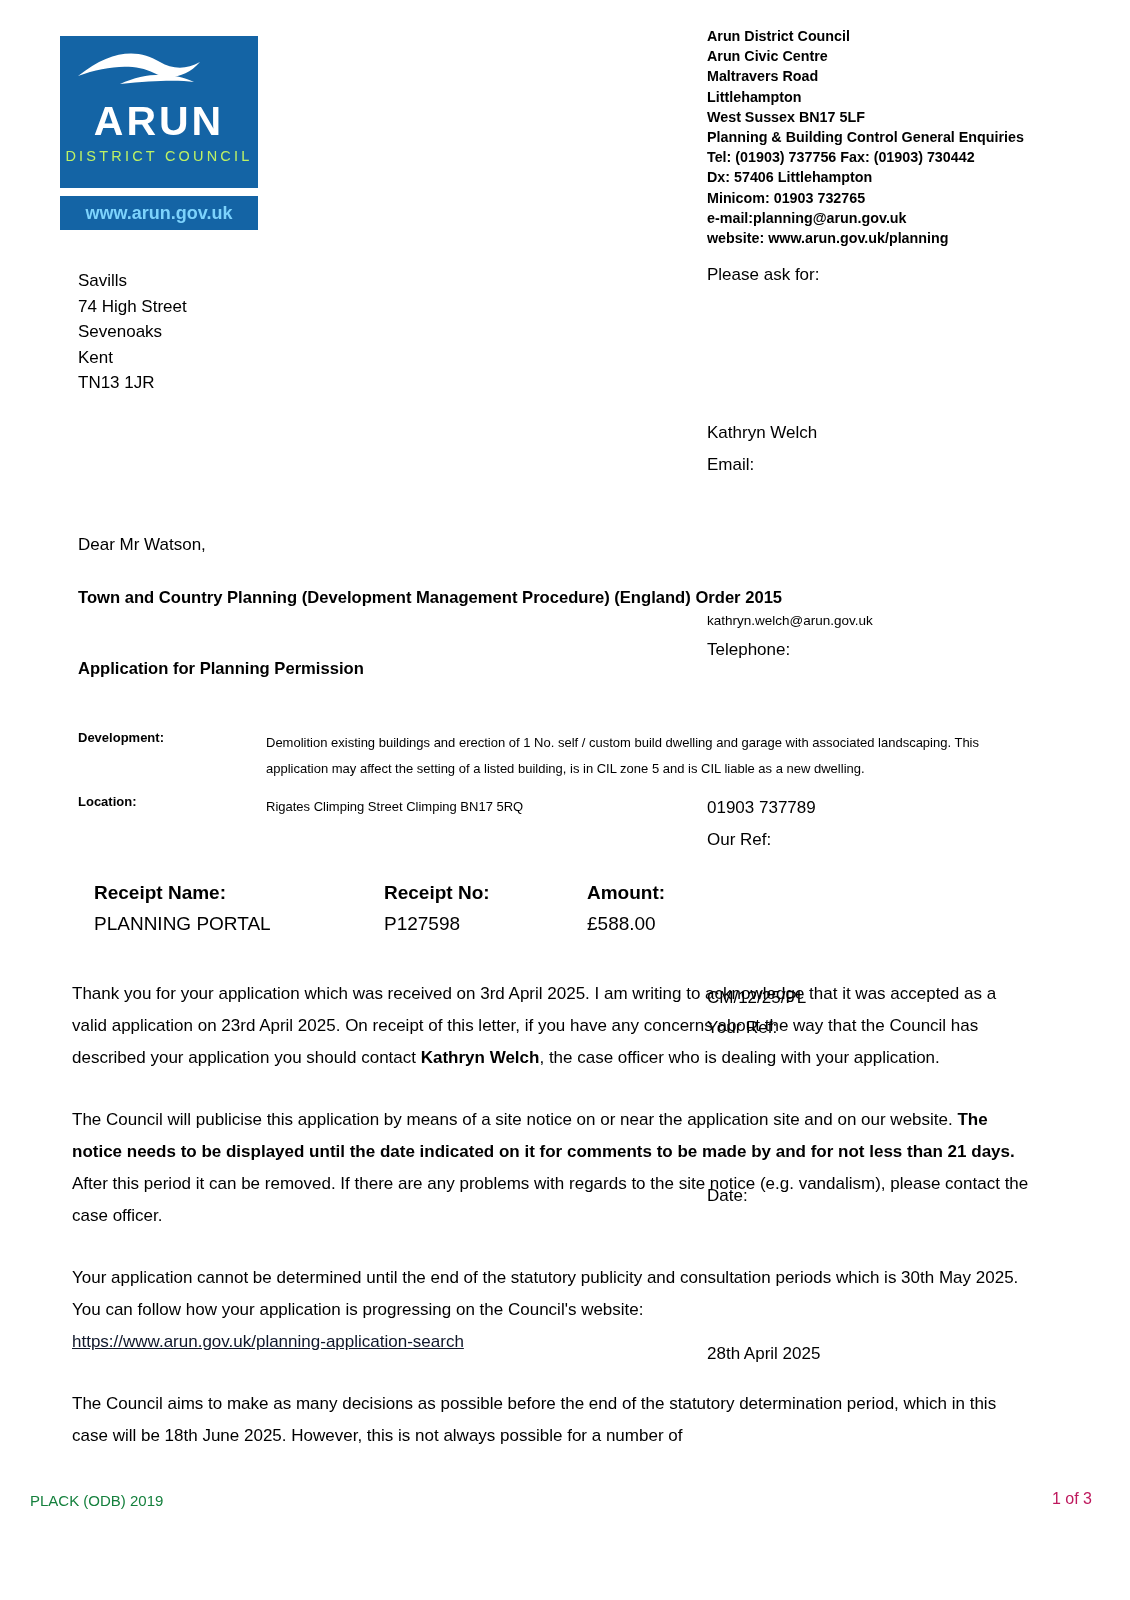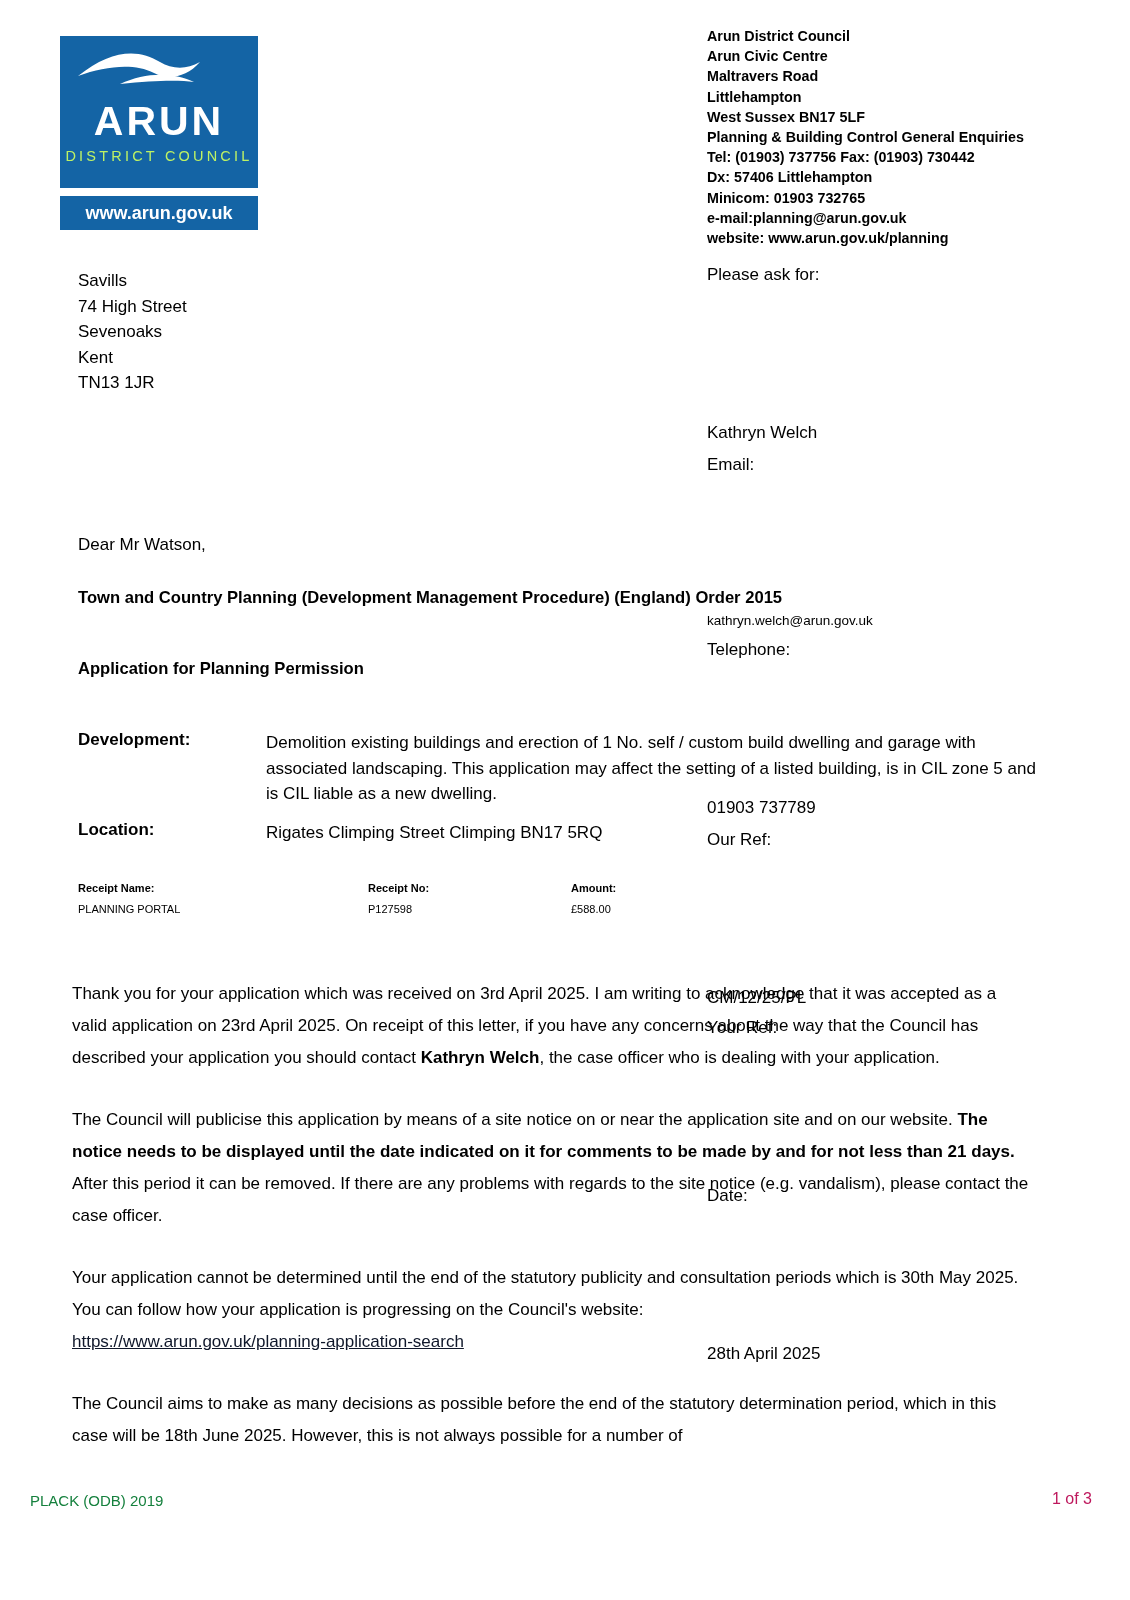--- a/index.html
+++ b/index.html
@@ -63,21 +63,21 @@
     letter-spacing: 3.2px;
     font-family: "Liberation Sans", sans-serif;
   }
   .logo-url {
     margin-top: 8px;
     background: #1464a5;
     width: 198px;
     height: 34px;
     line-height: 34px;
     text-align: center;
-    color: #ffffff;
+    color: #7dd3fc;
     font-size: 18px;
     font-weight: bold;
     font-family: "Liberation Sans", sans-serif;
   }
 
   .council-address {
     position: absolute;
     left: 707px;
     top: 26px;
     font-size: 14.3px;
@@ -138,43 +138,43 @@
     top: 659px;
     font-size: 16.6px;
     font-weight: bold;
   }
 
   .devtable {
     position: absolute;
     left: 78px;
     top: 730px;
     width: 960px;
-    font-size: 17px;
+    font-size: 13px;
   }
   .devrow {
     display: flex;
     align-items: flex-start;
   }
   .devrow + .devrow { margin-top: 13px; }
   .devlabel {
     width: 188px;
     flex: 0 0 188px;
     font-weight: bold;
   }
   .devvalue {
     flex: 1 1 auto;
     line-height: 25.5px;
   }
 
   .receipt {
     position: absolute;
-    left: 78px;
+    left: 94px;
     top: 882px;
     width: 700px;
-    font-size: 11px;
+    font-size: 19px;
   }
   .receipt-row { display: flex; }
   .receipt-row.head { font-weight: bold; margin-bottom: 9px; }
   .rc1 { width: 290px; flex: 0 0 290px; }
   .rc2 { width: 203px; flex: 0 0 203px; }
   .rc3 { flex: 1 1 auto; }
 
   .paras {
     position: absolute;
     left: 72px;

